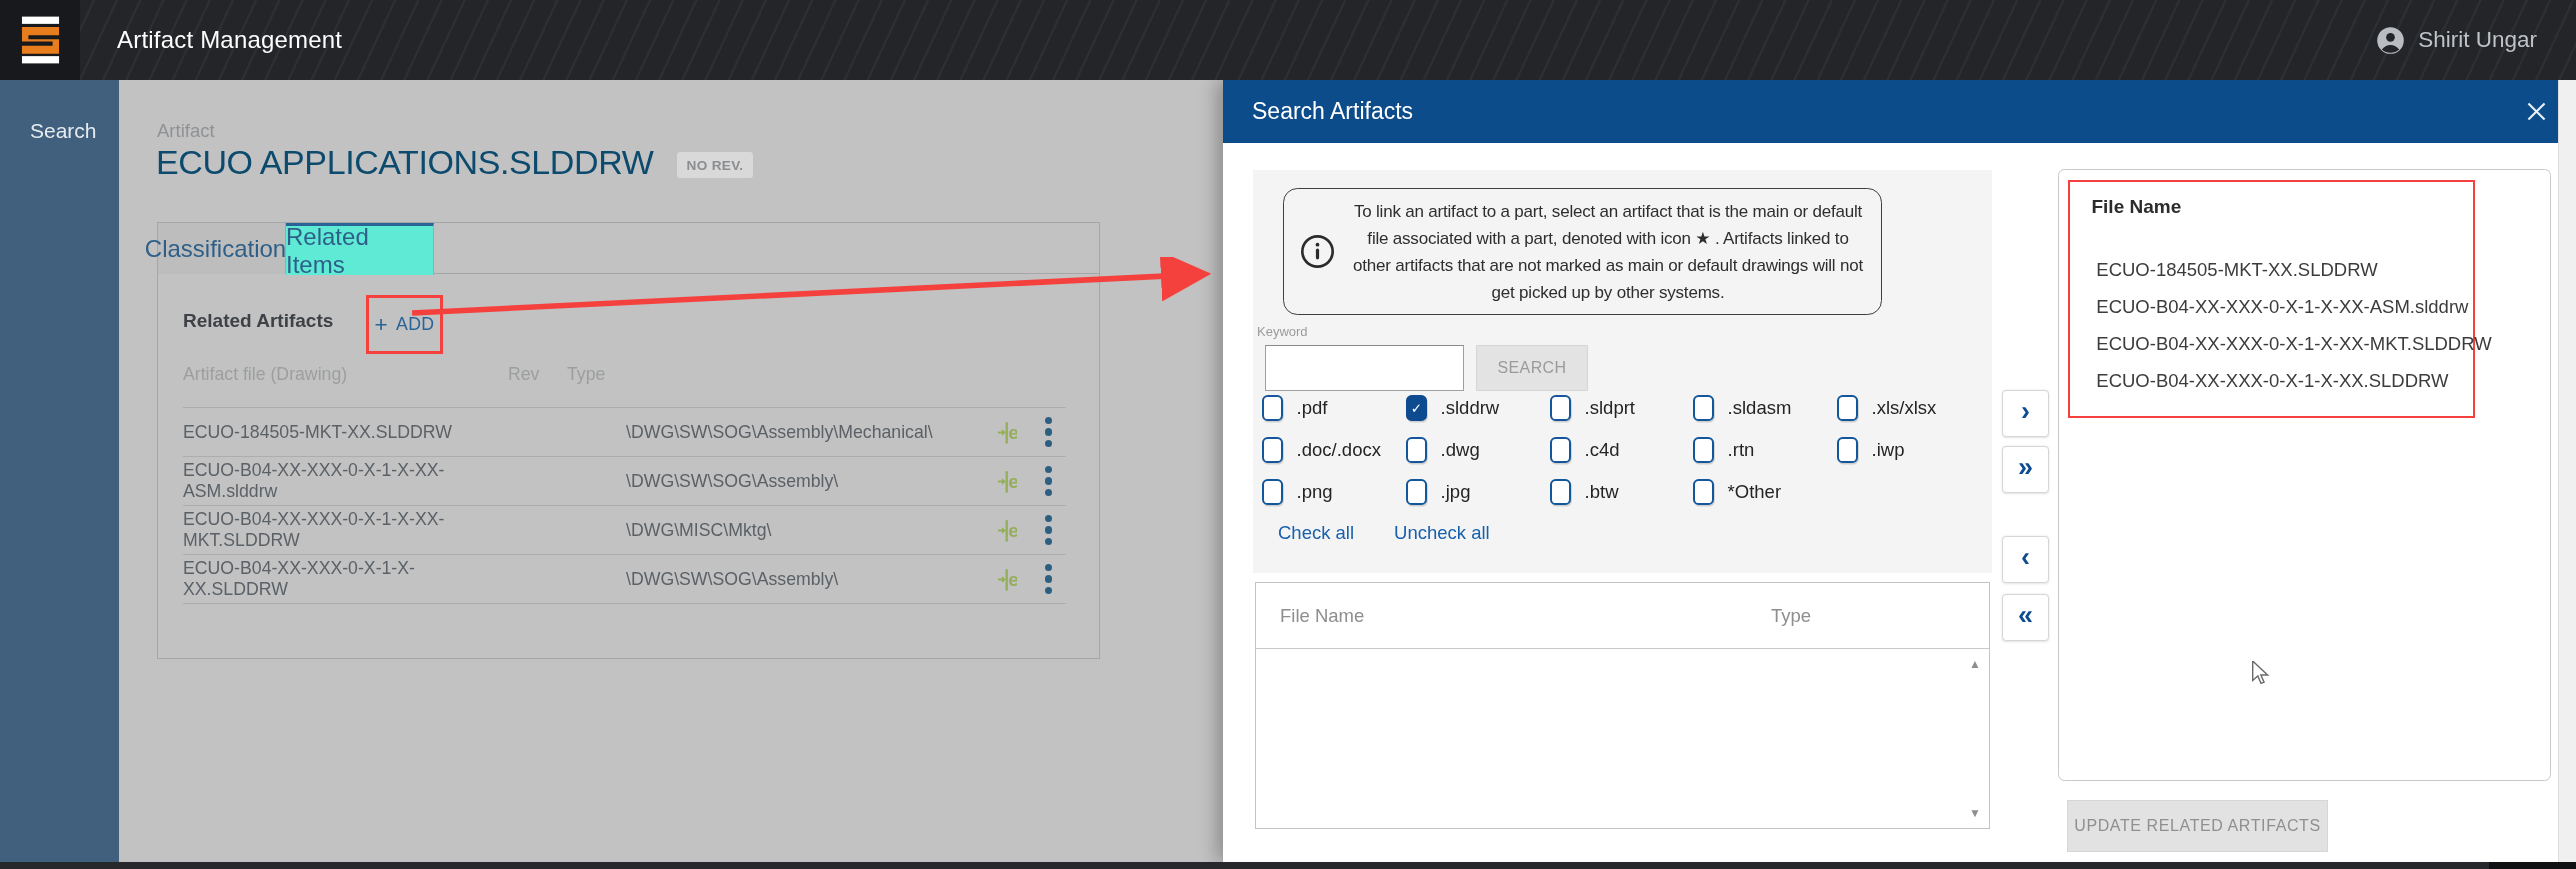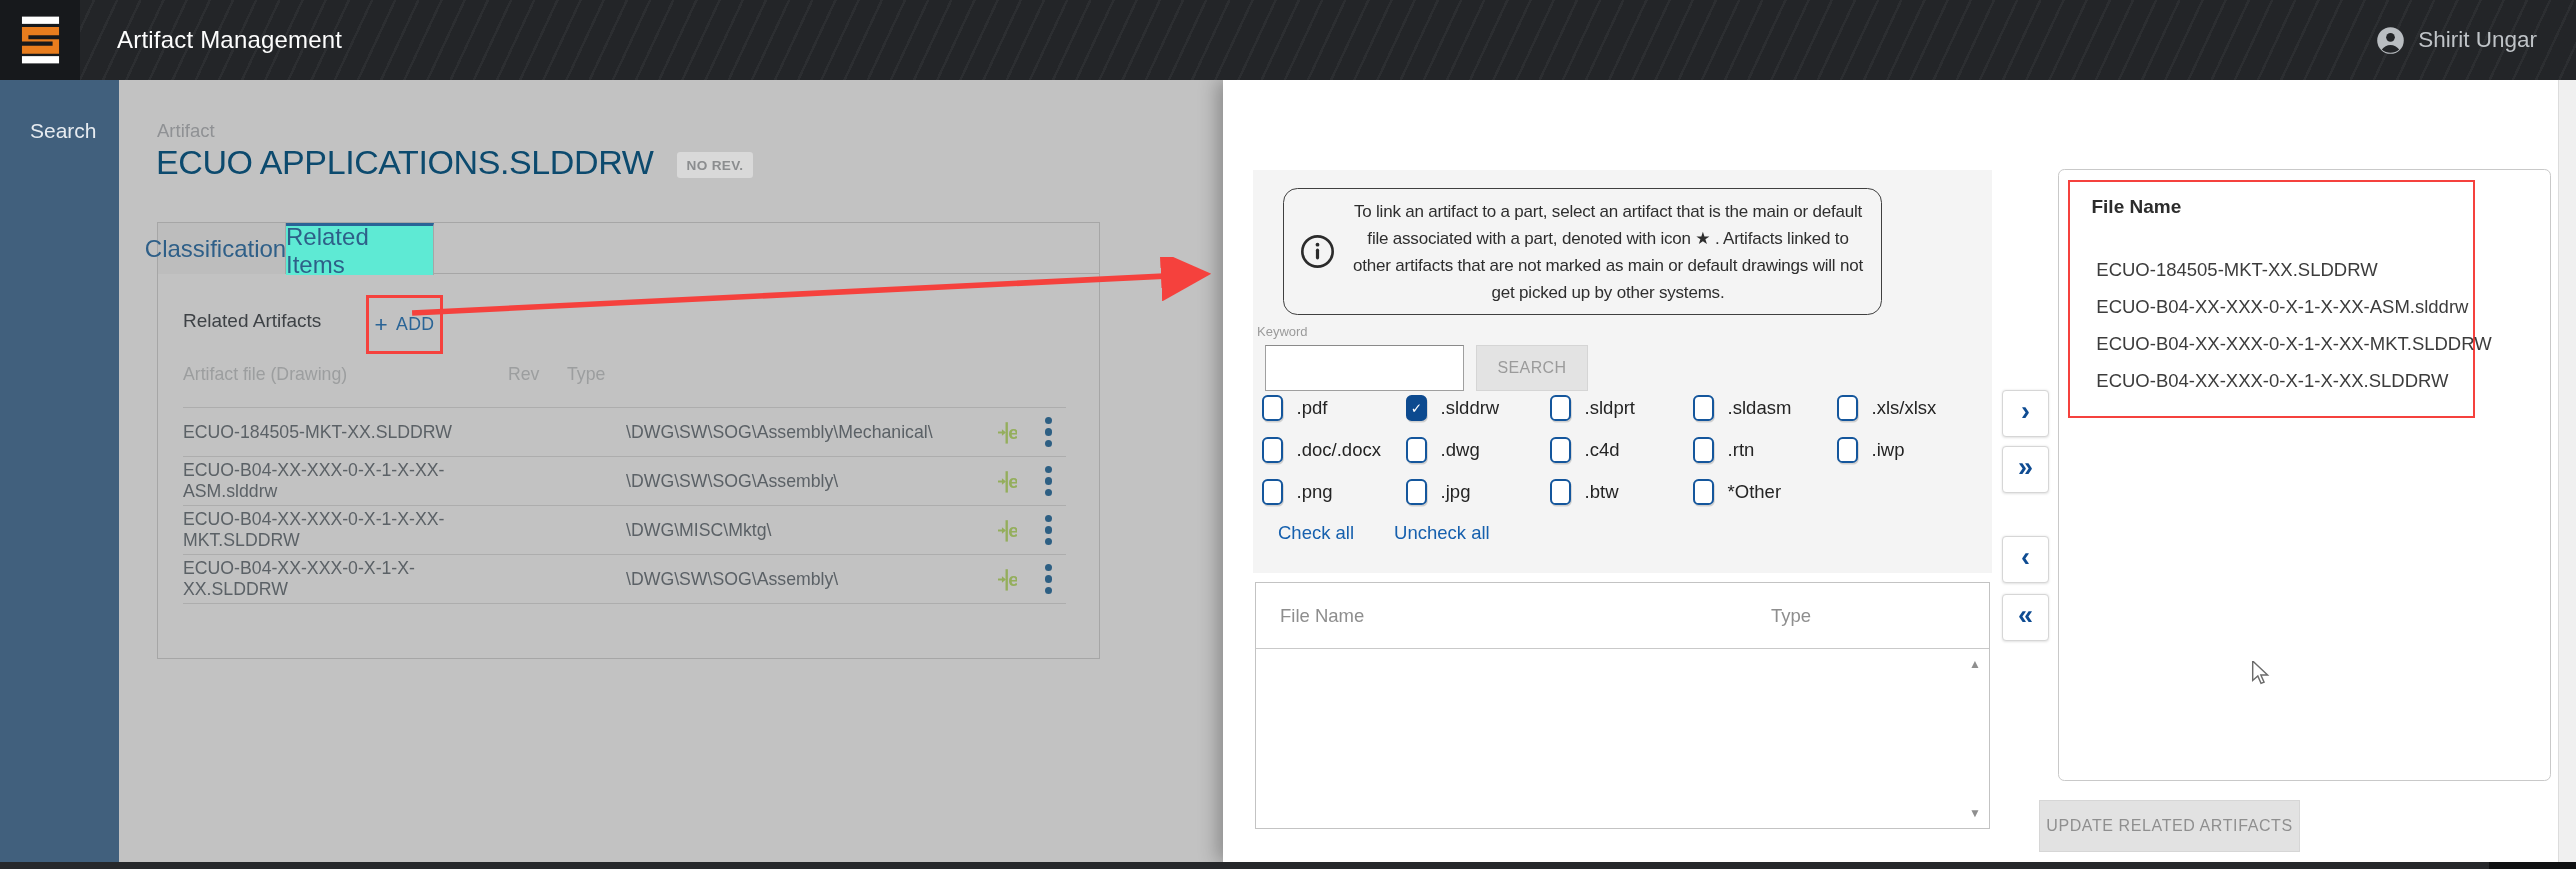--- a/index.html
+++ b/index.html
@@ -34,21 +34,21 @@
     font-size:13.6px;font-weight:bold;padding:5.6px 9.6px;letter-spacing:0.3px;z-index:6;}
 
   .card{left:157px;top:222px;width:941px;height:435px;border:0.8px solid #a6a6a6;z-index:6;}
   .tabstrip{position:absolute;left:0;top:0;width:100%;height:51px;border-bottom:0.8px solid #a6a6a6;box-sizing:border-box;display:flex;}
   .tab{box-sizing:border-box;height:51px;display:flex;align-items:center;justify-content:center;
     font-size:24px;color:#2e5f88;cursor:pointer;}
   .tab.inactive{width:128px;background:#bdbdbd;border-right:0.8px solid #a6a6a6;}
   .tab.active{width:148px;background:#5eead4;border-top:3.2px solid #2a6496;border-right:0.8px solid #a6a6a6;
     height:52px;margin-bottom:-0.8px;z-index:2;}
 
-  .related-label{position:absolute;left:25px;top:87px;font-size:19px;color:#3e4246;font-weight:normal;}
+  .related-label{position:absolute;left:25px;top:87px;font-size:19px;color:#3e4246;font-weight:bold;}
   .add-hotspot{position:absolute;left:208px;top:72px;width:77px;height:59px;border:3.2px solid #f5413d;
     display:flex;align-items:center;justify-content:center;box-sizing:border-box;cursor:pointer;}
   .add-btn{color:#2a6496;font-size:17.7px;letter-spacing:0.4px;display:flex;align-items:center;gap:8px;}
   .add-plus{font-size:22.5px;font-weight:400;line-height:16px;}
 
   .cols-header{position:absolute;left:25px;top:141px;width:883px;display:flex;font-size:17.7px;color:#9c9e9f;}
   .col-file{width:325px;}  .col-rev{width:59px;} .col-type{width:59px;} .col-path{flex:1;}
   .col-eicon{width:47px;} .col-kebab{width:35px;}
 
   .rows{position:absolute;left:25px;top:184px;width:883px;border-top:0.8px solid #adadad;}
@@ -108,21 +108,21 @@
     box-shadow:0 0.8px 2.4px rgba(0,0,0,.12);display:flex;align-items:center;justify-content:center;
     font-size:27px;font-weight:bold;color:#0f4c92;cursor:pointer;line-height:1;padding-bottom:4.8px;box-sizing:border-box;}
 
   .selected-box{position:absolute;left:835px;top:89px;width:493px;height:612px;background:#ffffff;
     border:0.8px solid #c9c9c9;border-radius:6.4px;box-sizing:border-box;}
   .selected-red{position:absolute;left:8.8px;top:9.6px;width:407px;height:238px;border:2.4px solid #f5413d;box-sizing:border-box;}
   .selected-head{position:absolute;left:21.7px;top:14.4px;font-size:19px;font-weight:bold;color:#2c2c2c;}
   .file-items{position:absolute;left:26.5px;top:69px;list-style:none;margin:0;padding:0;}
   .file-items li{height:37px;line-height:37px;font-size:18.5px;color:#3c3c3c;cursor:pointer;white-space:nowrap;}
 
-  .btn-update{position:absolute;left:816px;top:720px;width:261px;height:52px;background:#e2e2e2;
+  .btn-update{position:absolute;left:844px;top:720px;width:261px;height:52px;background:#e2e2e2;
     border:0.8px solid #d6d6d6;color:#8f8f8f;font-size:16px;letter-spacing:0.6px;cursor:pointer;
     font-family:"Liberation Sans",sans-serif;}
   .btn-close{position:absolute;left:1105px;top:720px;width:174px;height:52px;background:#ffffff;
     border:0.8px solid #cfcfcf;color:#8f8f8f;font-size:16px;letter-spacing:0.6px;cursor:pointer;
     font-family:"Liberation Sans",sans-serif;}
 
   .right-sliver{left:2558px;top:80px;width:18.5px;height:782px;background:#f0f0f0;border-left:0.8px solid #dcdcdc;z-index:35;box-sizing:border-box;}
   .bottom-strip{left:0;top:862px;width:2576px;height:7.2px;background:#26282b;z-index:50;}
   .bottom-strip-dark{left:2489px;top:862px;width:87px;height:7.2px;background:#101113;z-index:51;}
 
@@ -261,20 +261,29 @@
             <i></i>
             <i></i>
             <i></i>
           </div>
     </div>
   </div>
     </div>
 </div>
 
 <div class="abs dialog">
+  <div class="dialog-header">
+    <span class="dialog-title">Search Artifacts</span>
+    <span class="dialog-close">
+      <svg width="21" height="21" viewBox="0 0 26 26">
+        <line x1="3" y1="3" x2="23" y2="23" stroke="#eaf0f6" stroke-width="2.6"></line>
+        <line x1="23" y1="3" x2="3" y2="23" stroke="#eaf0f6" stroke-width="2.6"></line>
+      </svg>
+    </span>
+  </div>
 
   <div class="form-panel"></div>
 
   <div class="info-box">
     <div class="info-icon-wrap">
       <svg width="35" height="35" viewBox="0 0 24 24">
         <circle cx="12" cy="12" r="10.4" fill="none" stroke="#2b2b2b" stroke-width="1.8"></circle>
         <circle cx="12" cy="7.3" r="1.3" fill="#2b2b2b"></circle>
         <rect x="10.9" y="10" width="2.2" height="7.4" rx="1.1" fill="#2b2b2b"></rect>
       </svg>

